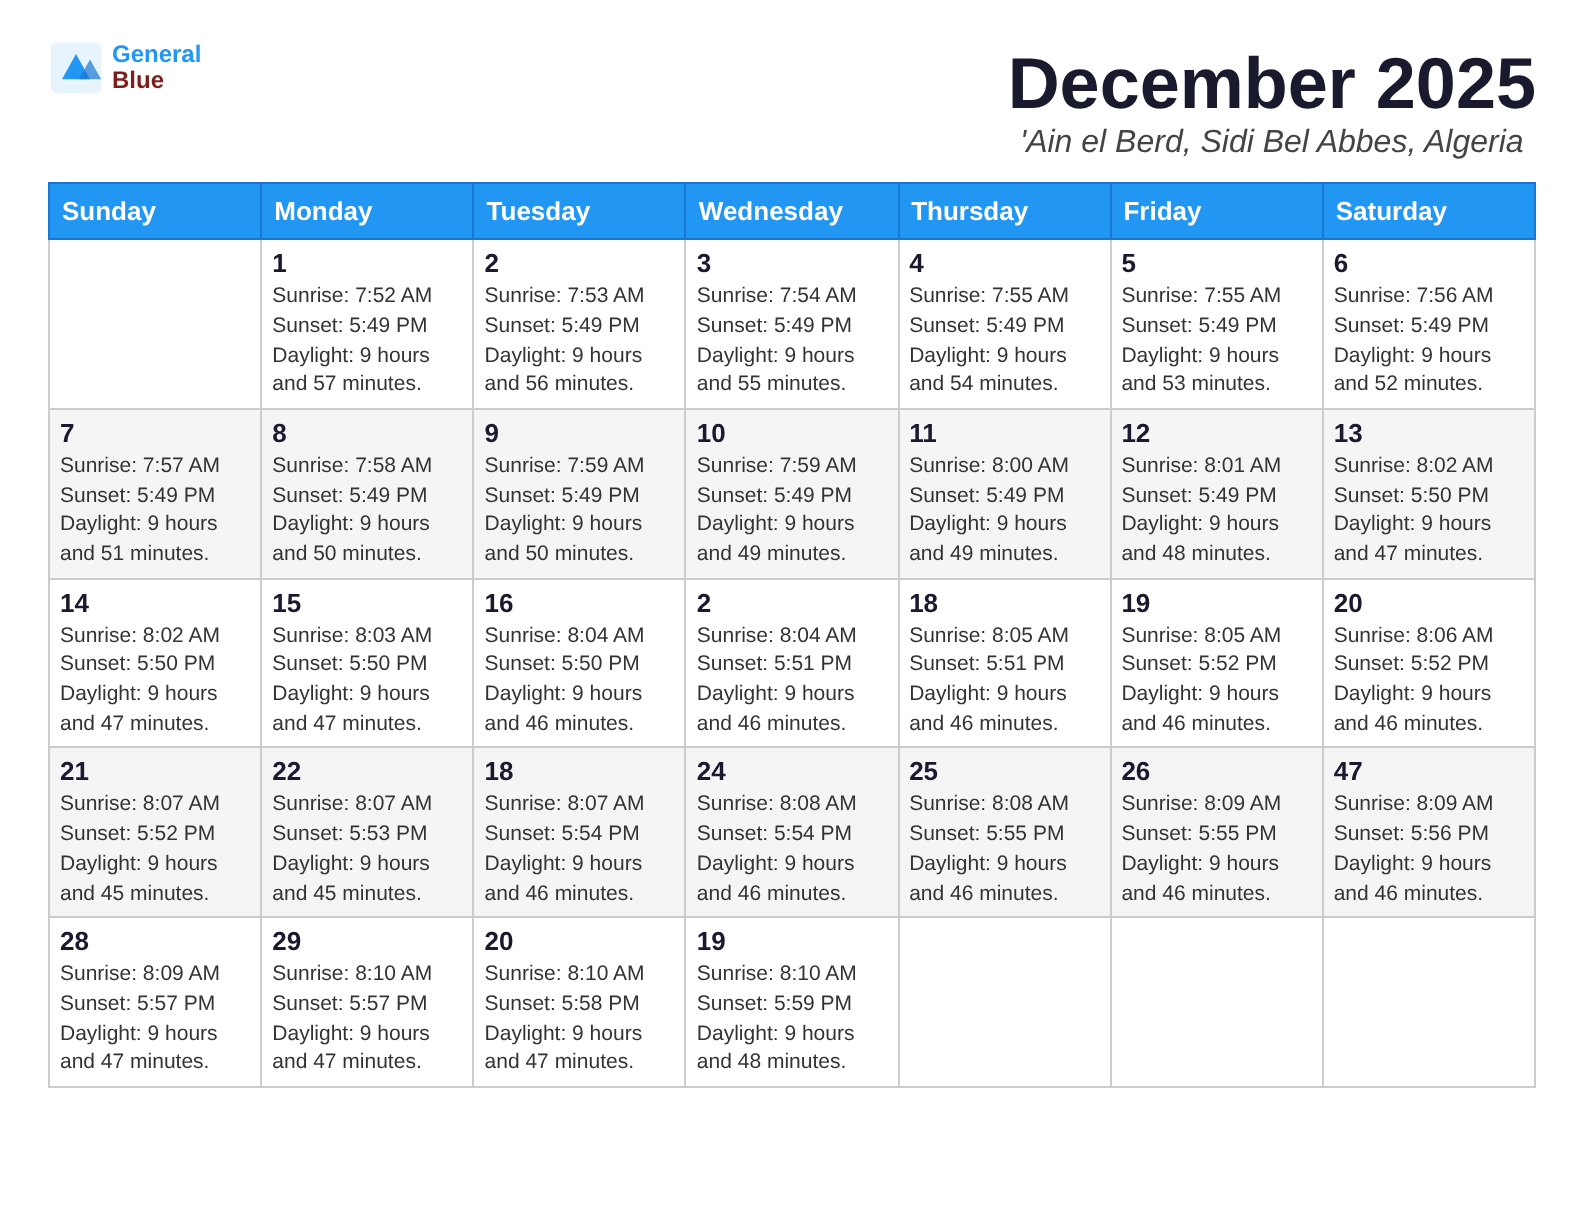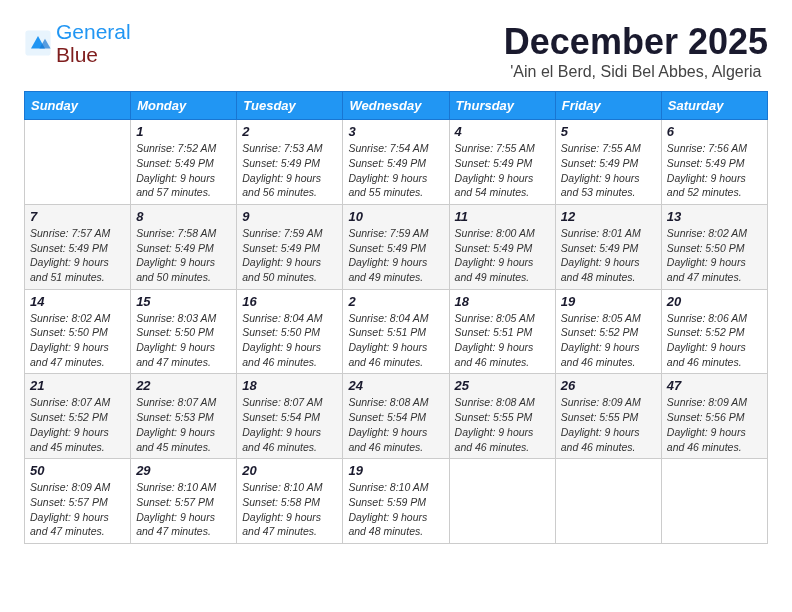--- a/index.html
+++ b/index.html
@@ -10,22 +10,22 @@
       min-height: 612px;
       padding: 20px 24px;
     }
     .logo {
       display: flex;
       align-items: center;
       gap: 4px;
       margin-bottom: 4px;
     }
     .logo-text {
-      font-size: 21px;
-      font-weight: normal;
+      font-size: 12px;
+      font-weight: bold;
       color: #1a1a2e;
       line-height: 1.1;
     }
     .logo-text span {
       color: #2196F3;
     }
     .logo-icon {
       width: 28px;
       height: 28px;
     }
@@ -34,32 +34,32 @@
     }
     .month-title {
       font-size: 36px;
       font-weight: bold;
       color: #1a1a2e;
       line-height: 1.2;
     }
     .location-title {
       font-size: 16px;
       color: #444;
+      font-style: italic;
     }
     .top-section {
       display: flex;
       justify-content: space-between;
       align-items: flex-start;
       margin-bottom: 10px;
     }
     table {
       width: 100%;
       border-collapse: collapse;
       font-size: 11px;
-      font-style: italic;
     }
     thead tr th {
       background: #2196F3;
       color: #fff;
       padding: 6px 6px;
       text-align: left;
       font-size: 13px;
       font-weight: bold;
       border: 1px solid #1976D2;
     }
@@ -239,21 +239,21 @@
           <span class="day-number">26</span>
           <div class="day-info">Sunrise: 8:09 AM<br>Sunset: 5:55 PM<br>Daylight: 9 hours and 46 minutes.</div>
         </td>
         <td>
           <span class="day-number">47</span>
           <div class="day-info">Sunrise: 8:09 AM<br>Sunset: 5:56 PM<br>Daylight: 9 hours and 46 minutes.</div>
         </td>
       </tr>
       <tr>
         <td>
-          <span class="day-number">50</span>
+          <span class="day-number">28</span>
           <div class="day-info">Sunrise: 8:09 AM<br>Sunset: 5:57 PM<br>Daylight: 9 hours and 47 minutes.</div>
         </td>
         <td>
           <span class="day-number">29</span>
           <div class="day-info">Sunrise: 8:10 AM<br>Sunset: 5:57 PM<br>Daylight: 9 hours and 47 minutes.</div>
         </td>
         <td>
           <span class="day-number">20</span>
           <div class="day-info">Sunrise: 8:10 AM<br>Sunset: 5:58 PM<br>Daylight: 9 hours and 47 minutes.</div>
         </td>

